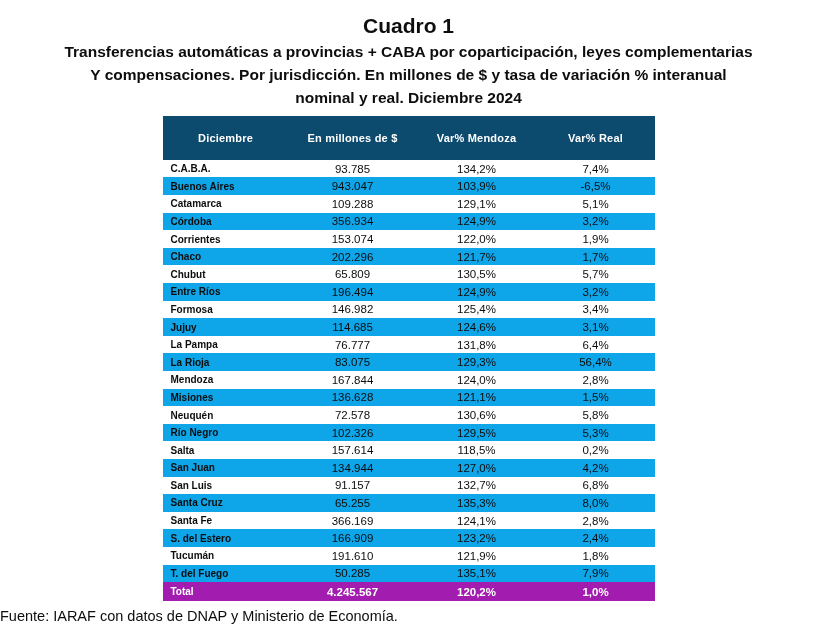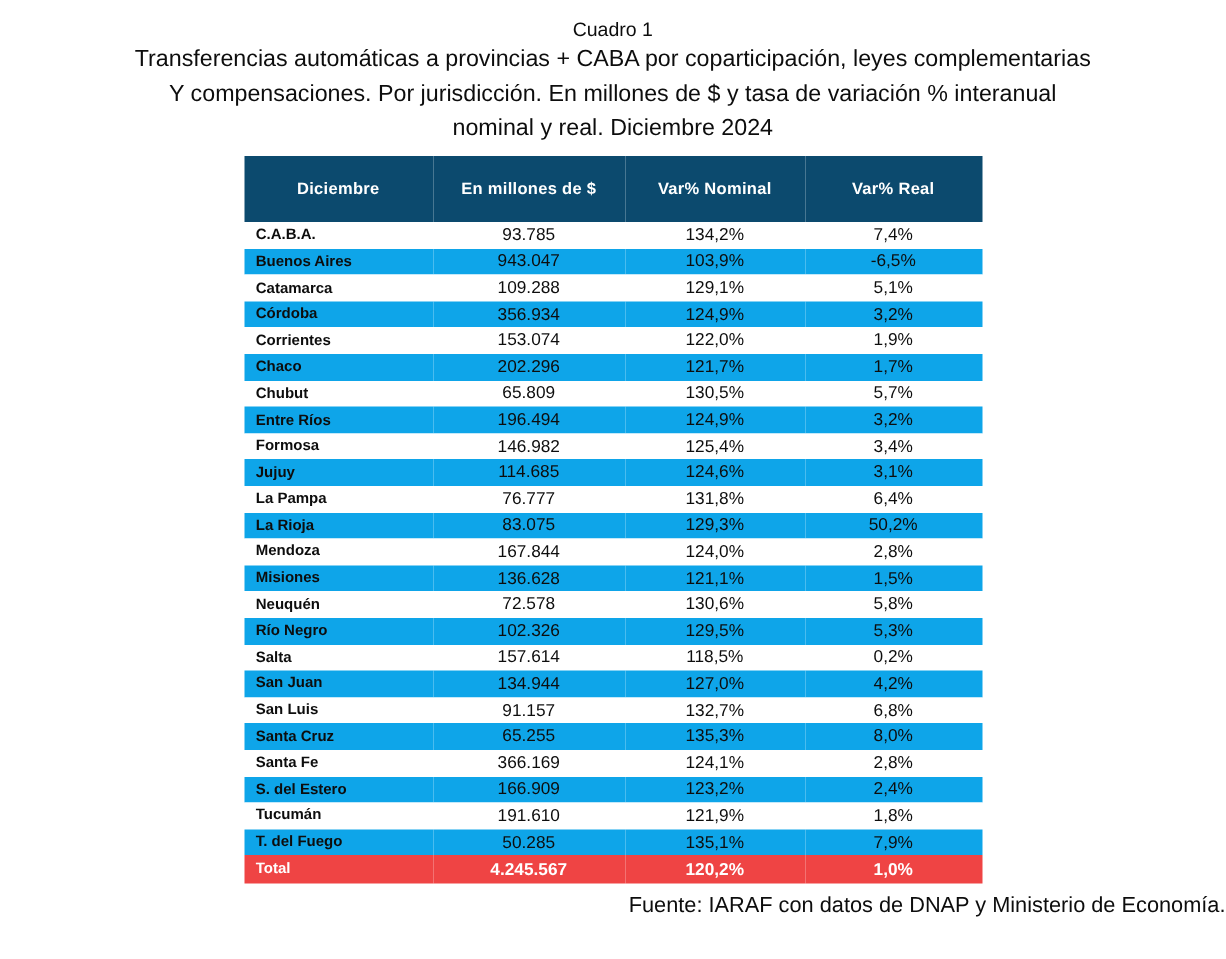--- a/index.html
+++ b/index.html
@@ -22,28 +22,28 @@
   }
   .title-block {
     padding-top: 10px;
     text-align: center;
     font-weight: bold;
     font-size: 15.5px;
     line-height: 1.48;
     color: #0d0d0d;
   }
   .title-line-1 {
-    font-size: 13px;
-    font-weight: normal;
+    font-size: 21px;
+    font-weight: bold;
   }
   .title-line-2,
   .title-line-3,
   .title-line-4 {
     font-size: 15.5px;
-    font-weight: normal;
+    font-weight: bold;
   }
   .table-wrap {
     margin: 6px auto 0 auto;
     width: 492px;
   }
   table.data {
     border-collapse: collapse;
     width: 492px;
     table-layout: fixed;
     font-size: 11.5px;
@@ -81,34 +81,33 @@
     font-size: 10px;
     color: #0d0d0d;
   }
   table.data tbody td.num {
     text-align: center;
     font-size: 11.5px;
     color: #0d0d0d;
     font-weight: normal;
   }
   table.data tbody tr.total td {
-    background: #ef4444;
+    background: #a21caf;
     color: #ffffff;
     font-weight: bold;
     height: 19px;
   }
   table.data tbody tr.total td.name { color: #ffffff; }
   table.data tbody tr.total td.num { color: #ffffff; font-weight: bold; }
 
   .source {
     margin-top: 7px;
-    text-align: right;
+    text-align: left;
     font-size: 14.5px;
     color: #0d0d0d;
-    margin-left: 20px;
   }
 </style>
 </head>
 <body>
 
 <div class="page">
 
   <div class="title-block">
     <div class="title-line-1">Cuadro 1</div>
     <div class="title-line-2">Transferencias automáticas a provincias + CABA por coparticipación, leyes complementarias</div>
@@ -121,21 +120,21 @@
       <colgroup>
         <col class="c0">
           <col class="c1">
           <col class="c2">
           <col class="c3">
       </colgroup>
       <thead>
         <tr>
           <th class="first">Diciembre</th>
           <th>En millones de $</th>
-          <th>Var% Nominal</th>
+          <th>Var% Mendoza</th>
           <th>Var% Real</th>
         </tr>
       </thead>
       <tbody id="tbody">
           <tr class="odd">
             <td class="name">C.A.B.A.</td>
             <td class="num">93.785</td>
             <td class="num">134,2%</td>
             <td class="num">7,4%</td>
           </tr>
@@ -196,21 +195,21 @@
           <tr class="odd">
             <td class="name">La Pampa</td>
             <td class="num">76.777</td>
             <td class="num">131,8%</td>
             <td class="num">6,4%</td>
           </tr>
           <tr class="even">
             <td class="name">La Rioja</td>
             <td class="num">83.075</td>
             <td class="num">129,3%</td>
-            <td class="num">50,2%</td>
+            <td class="num">56,4%</td>
           </tr>
           <tr class="odd">
             <td class="name">Mendoza</td>
             <td class="num">167.844</td>
             <td class="num">124,0%</td>
             <td class="num">2,8%</td>
           </tr>
           <tr class="even">
             <td class="name">Misiones</td>
             <td class="num">136.628</td>

